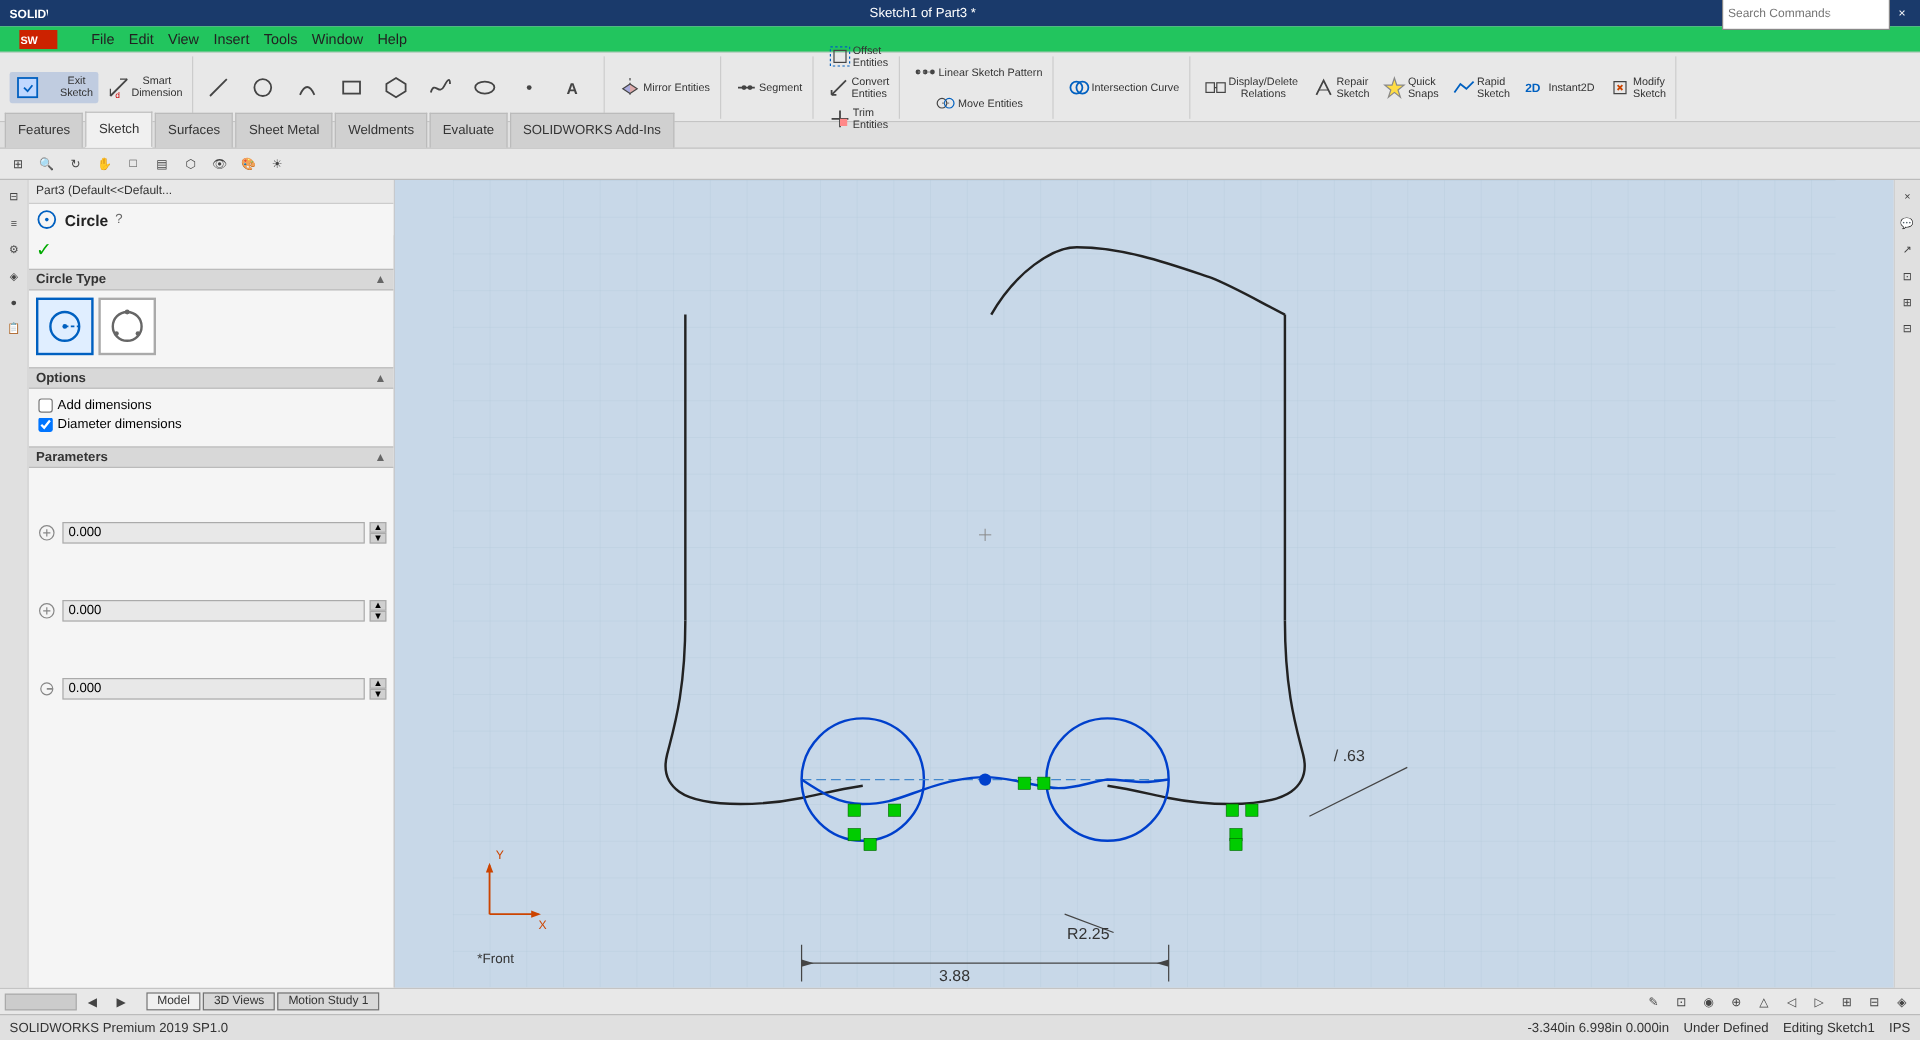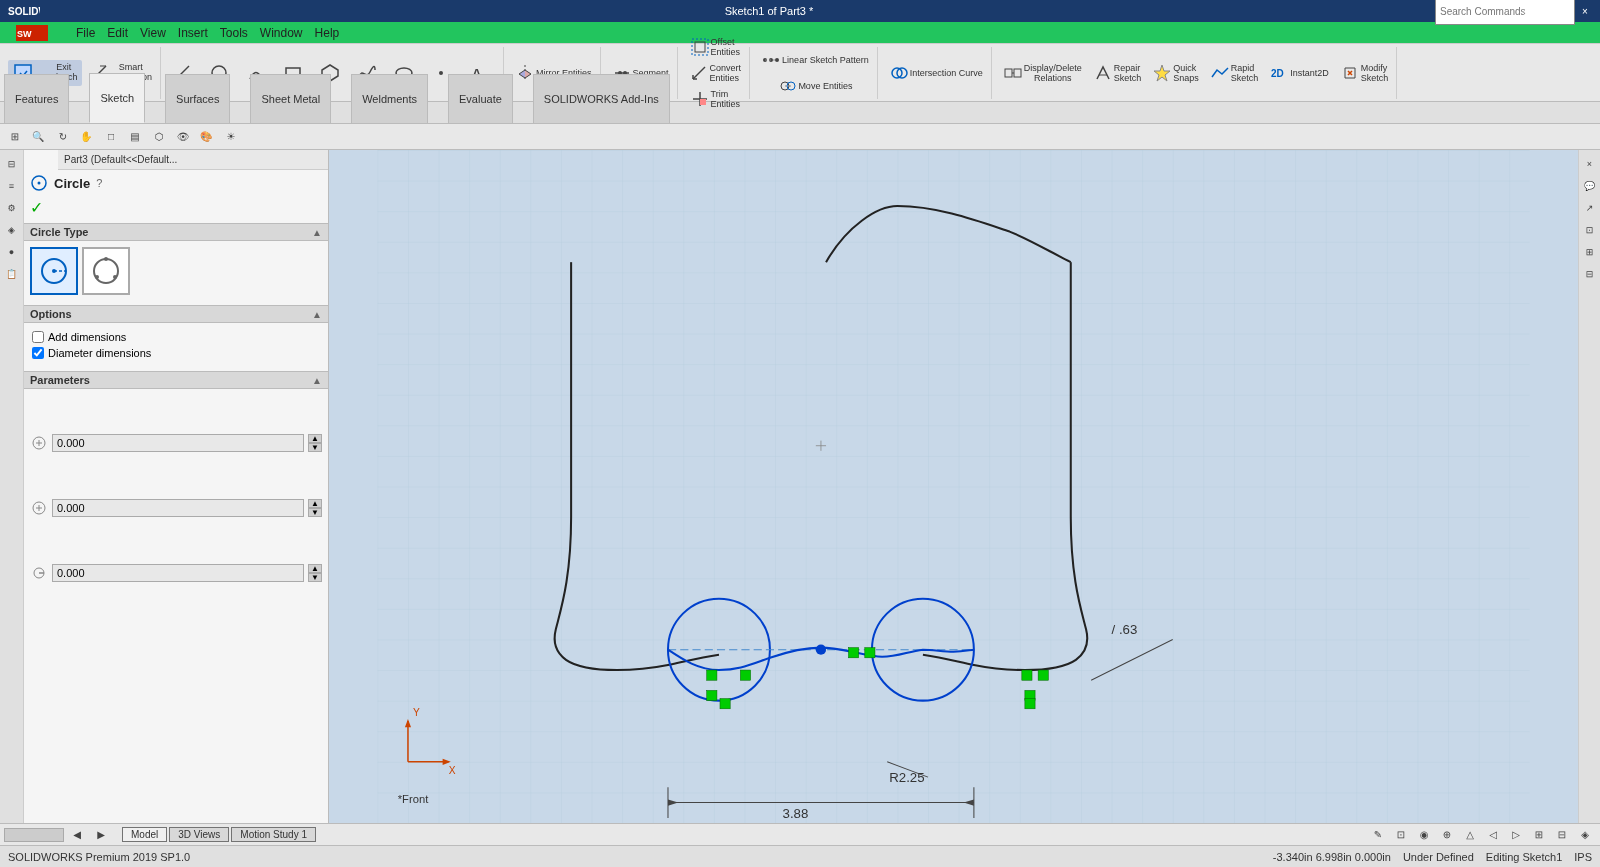--- a/index.html
+++ b/index.html
@@ -67,27 +67,27 @@
     
     #tabbar {
       height: 22px;
       background: #e0e0e0;
       display: flex;
       align-items: flex-end;
       padding: 0 4px;
       border-bottom: 1px solid #bbb;
     }
     .tab {
-      padding: 18px 10px;
+      padding: 8px 10px;
       font-size: 11px;
       cursor: pointer;
       border: 1px solid #bbb;
       border-bottom: none;
       background: #d0d0d0;
-      margin-right: 20px;
+      margin-right: 2px;
       color: #333;
     }
     .tab.active { background: #f0f0f0; border-bottom: 1px solid #f0f0f0; }
 
     
     #cmd-toolbar {
       height: 26px;
       background: #e8e8e8;
       display: flex;
       align-items: center;
@@ -285,21 +285,20 @@
     
     #breadcrumb-bar {
       height: 20px;
       background: #e8e8e8;
       border-bottom: 1px solid #ccc;
       padding: 2px 6px;
       font-size: 10px;
       color: #333;
       display: flex;
       align-items: center;
-      margin-left: 34px;
     }
   </style>
 </head>
 <body>
 
 <div id="titlebar">
   <div style="display:flex;align-items:center;gap:8px;">
     <svg width="32" height="16" viewBox="0 0 32 16">
       <text x="0" y="12" font-size="10" fill="white" font-weight="bold">SOLIDWORKS</text>
     </svg>

